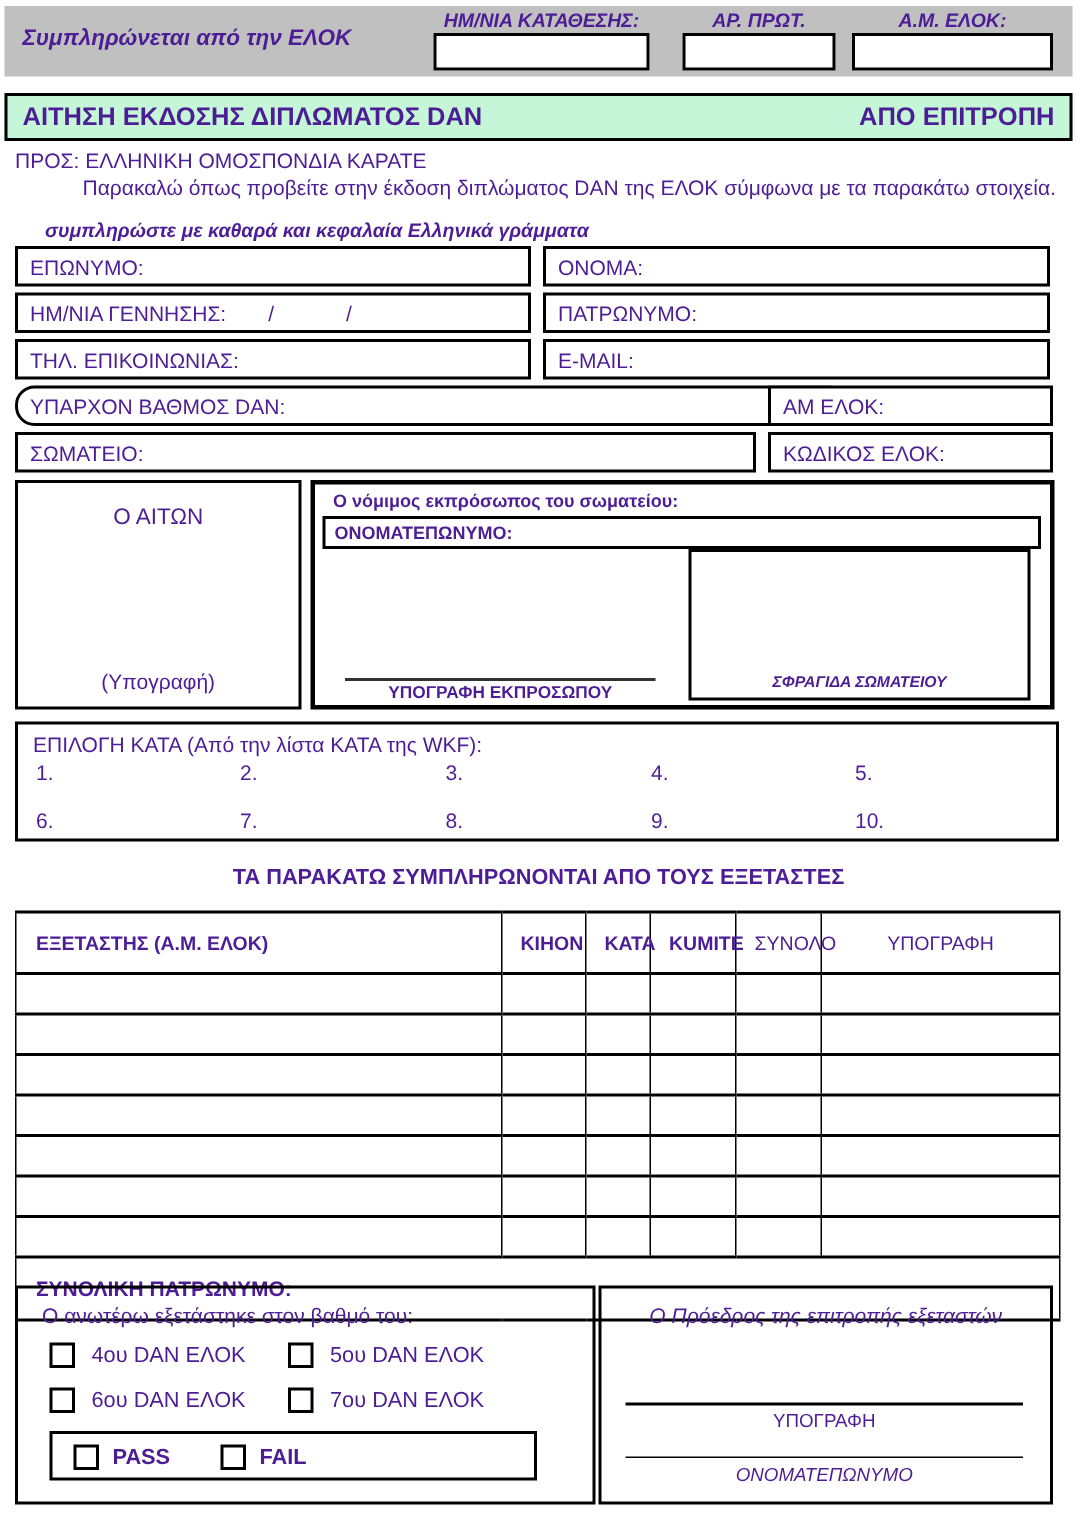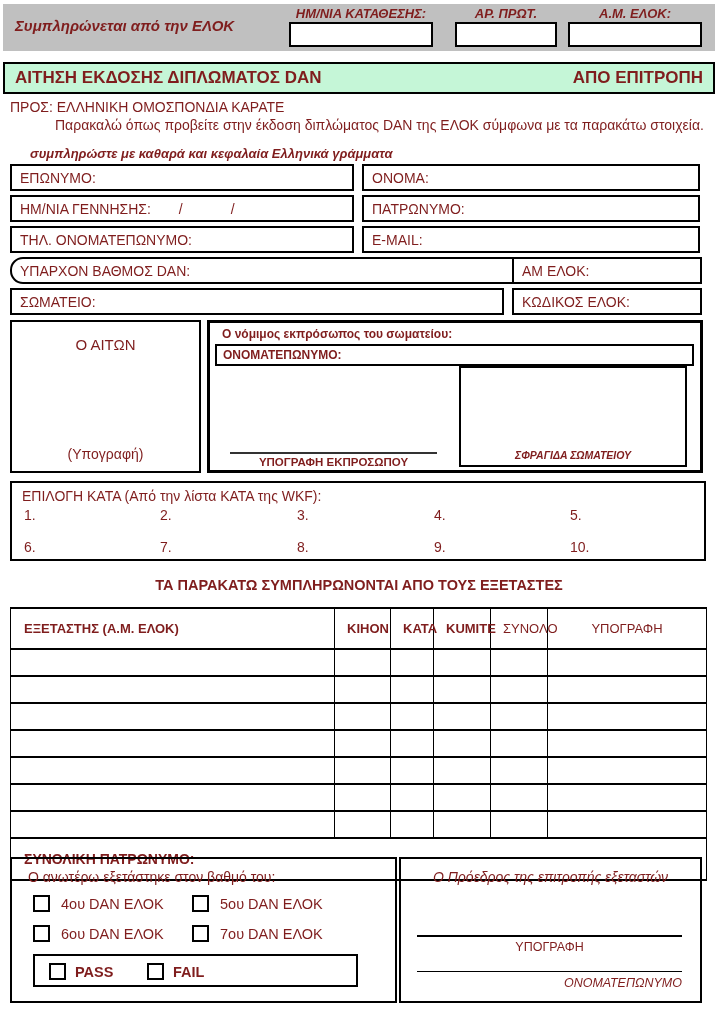--- a/index.html
+++ b/index.html
@@ -1,18 +1,18 @@
 <!DOCTYPE html>
 <html><head>
 <meta charset="utf-8">
 <style>
   html,body{margin:0;padding:0;background:#fff;}
   .page{
     position:relative;width:718px;height:1020px;margin:0 auto;background:#fff;
-    font-family:"Liberation Sans","DejaVu Sans",sans-serif;color:#7f1d1d;overflow:hidden;
+    font-family:"Liberation Sans","DejaVu Sans",sans-serif;color:#4c1d95;overflow:hidden;
   }
   .abs{position:absolute;}
   
   .strip{left:3px;top:4px;width:712px;height:47px;background:#c0c0c0;}
   .strip-note{left:12px;top:13px;font-size:15px;font-weight:bold;font-style:italic;}
   .strip-label{top:2px;font-size:13px;font-weight:bold;font-style:italic;text-align:center;white-space:nowrap;}
   .strip-box{top:18px;height:25px;background:#fff;border:2px solid #000;box-sizing:border-box;}
   
   .titlebar{left:3px;top:62px;width:712px;height:32px;border:2px solid #000;box-sizing:border-box;background:#c5f6d7;}
   .titlebar .tleft{position:absolute;left:10px;top:4px;font-size:17px;font-weight:bold;}
@@ -56,21 +56,21 @@
   .opt{position:absolute;display:flex;align-items:center;gap:11px;}
   .cbx{width:13px;height:13px;border:2px solid #000;background:#fff;display:inline-block;flex:0 0 auto;}
   .opt .olabel{font-size:14.5px;white-space:nowrap;}
   .pf-box{left:21px;top:95px;width:325px;height:33px;border:2px solid #000;box-sizing:border-box;}
   .pf-item{position:absolute;top:7px;display:flex;align-items:center;gap:9px;}
   .pf-item .olabel{font-size:14.5px;font-weight:bold;}
   .pres-title{left:0;top:10px;width:100%;text-align:center;font-size:14px;font-style:italic;white-space:nowrap;}
   .pres-line1{left:16px;top:76px;width:265px;border-top:2px solid #000;}
   .pres-cap1{left:16px;top:81px;width:265px;text-align:center;font-size:12.5px;}
   .pres-line2{left:16px;top:112px;width:265px;border-top:1px solid #000;}
-  .pres-cap2{left:16px;top:117px;width:265px;text-align:right;font-size:12.5px;font-style:italic;}
+  .pres-cap2{left:16px;top:117px;width:265px;text-align:center;font-size:12.5px;font-style:italic;}
 </style>
 </head>
 <body>
 
 <div class="page">
 
   <div class="abs strip" style="background: rgb(192, 192, 192);">
     <div class="abs strip-note">Συμπληρώνεται από την ΕΛΟΚ</div>
 
     <div class="abs strip-label" style="left:286px;width:144px;">ΗΜ/ΝΙΑ ΚΑΤΑΘΕΣΗΣ:</div>
@@ -102,21 +102,21 @@
   <div class="abs fbox" style="left:10px;top:195px;width:344px;">
     <span class="flabel">ΗΜ/ΝΙΑ ΓΕΝΝΗΣΗΣ:</span>
     <span class="slash" style="margin-left:28px;">/</span>
     <span class="slash" style="margin-left:48px;">/</span>
   </div>
   <div class="abs fbox" style="left:362px;top:195px;width:338px;">
     <span class="flabel">ΠΑΤΡΩΝΥΜΟ:</span>
   </div>
 
   <div class="abs fbox" style="left:10px;top:226px;width:344px;">
-    <span class="flabel">ΤΗΛ. ΟΝΟΜΑΤΕΠΩΝΥΜΟ:</span>
+    <span class="flabel">ΤΗΛ. ΕΠΙΚΟΙΝΩΝΙΑΣ:</span>
   </div>
   <div class="abs fbox" style="left:362px;top:226px;width:338px;">
     <span class="flabel">E-MAIL:</span>
   </div>
 
   <div class="abs fbox" style="left:10px;top:257px;width:556px;border-radius:13px;">
     <span class="flabel">ΥΠΑΡΧΟΝ ΒΑΘΜΟΣ DAN:</span>
   </div>
   <div class="abs fbox" style="left:512px;top:257px;width:190px;">
     <span class="flabel">ΑΜ ΕΛΟΚ:</span>

